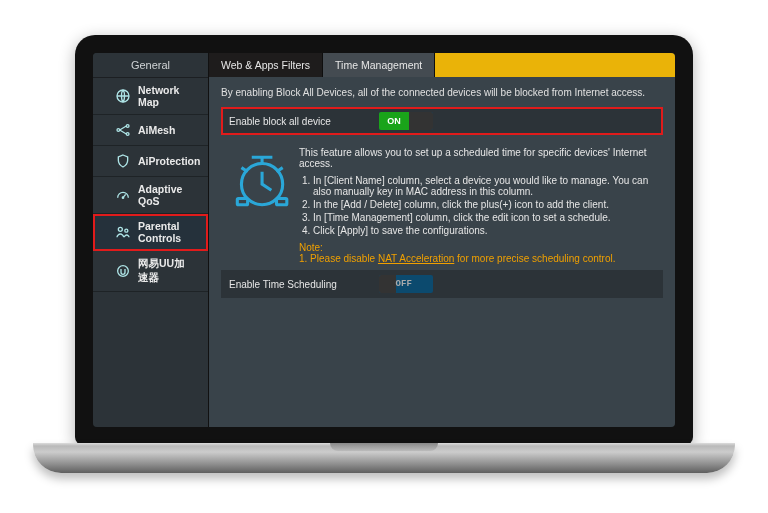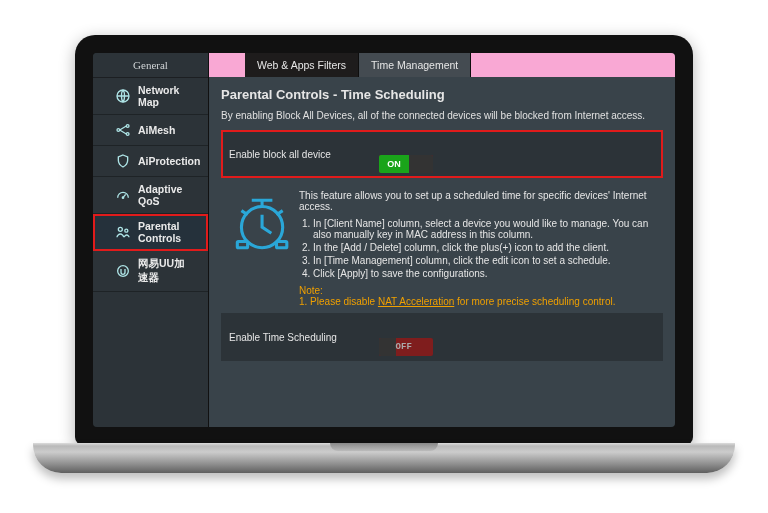--- a/index.html
+++ b/index.html
@@ -69,21 +69,20 @@
     display: flex;
     flex-direction: column;
   }
   .sidebar-head {
     text-align: center;
     padding: 6px 0;
     color: #cfd3d5;
     background: #2c3338;
     border-bottom: 1px solid #1c1f22;
     font-size: 11px;
-    font-family: Liberation Serif, serif;
   }
   .side-item {
     display: flex;
     align-items: center;
     gap: 6px;
     padding: 6px 21px;
     color: #eaeaea;
     cursor: pointer;
     border-bottom: 1px solid #1e2326;
     font-weight: bold;
@@ -106,22 +105,21 @@
   .content {
     flex: 1;
     background: #39434a;
     display: flex;
     flex-direction: column;
     overflow: hidden;
   }
   
   .tabs {
     display: flex;
-    background: #f9a8d4;
-    padding-left: 36px;
+    background: #eab308;
   }
   .tab {
     padding: 6px 12px;
     font-size: 10.5px;
     color: #e6e6e6;
     background: #1e1c1c;
     border-right: 1px solid #0e0e0e;
     cursor: pointer;
   }
   .tab.active {
@@ -154,29 +152,28 @@
     flex: 0 0 150px;
   }
   .highlight-row {
     outline: 2px solid #e11b1b;
     outline-offset: -2px;
   }
   
   .toggle {
     width: 54px;
     height: 18px;
-    background: #7f1d1d;
+    background: #0c4a6e;
     border-radius: 2px;
     display: flex;
     align-items: center;
     position: relative;
     overflow: hidden;
     font-size: 9px;
     font-weight: bold;
-    margin-top: 20px;
   }
   .toggle.on .tlabel { background:#1aa41a; text-align:center; color:#fff; width:30px; height:100%; line-height:18px;}
   .toggle.on .knob  { background:#333; width:24px; height:100%; }
   .toggle.off .knob  { background:#333; width:24px; height:100%; }
   .toggle.off .tlabel { color:#aaa; text-align:left; width:54px; height:100%; line-height:18px;font-family:Liberation Mono, monospace;}
   
   .info {
     display:flex;
     gap:6px;
     padding: 10px 6px 6px 6px;
@@ -268,21 +265,20 @@
         </div>
       </div>
 
       <div class="content">
         <div class="tabs">
           <div class="tab">Web &amp; Apps Filters</div>
           <div class="tab active">Time Management</div>
         </div>
 
         <div class="body">
-          <div class="title">Parental Controls - Time Scheduling</div>
           <div class="desc">By enabling Block All Devices, all of the connected devices will be blocked from Internet access.</div>
 
           <div class="row highlight-row">
             <div class="label">Enable block all device</div>
             <div class="toggle on">
               <div class="tlabel">ON</div>
               <div class="knob"></div>
             </div>
           </div>
 

